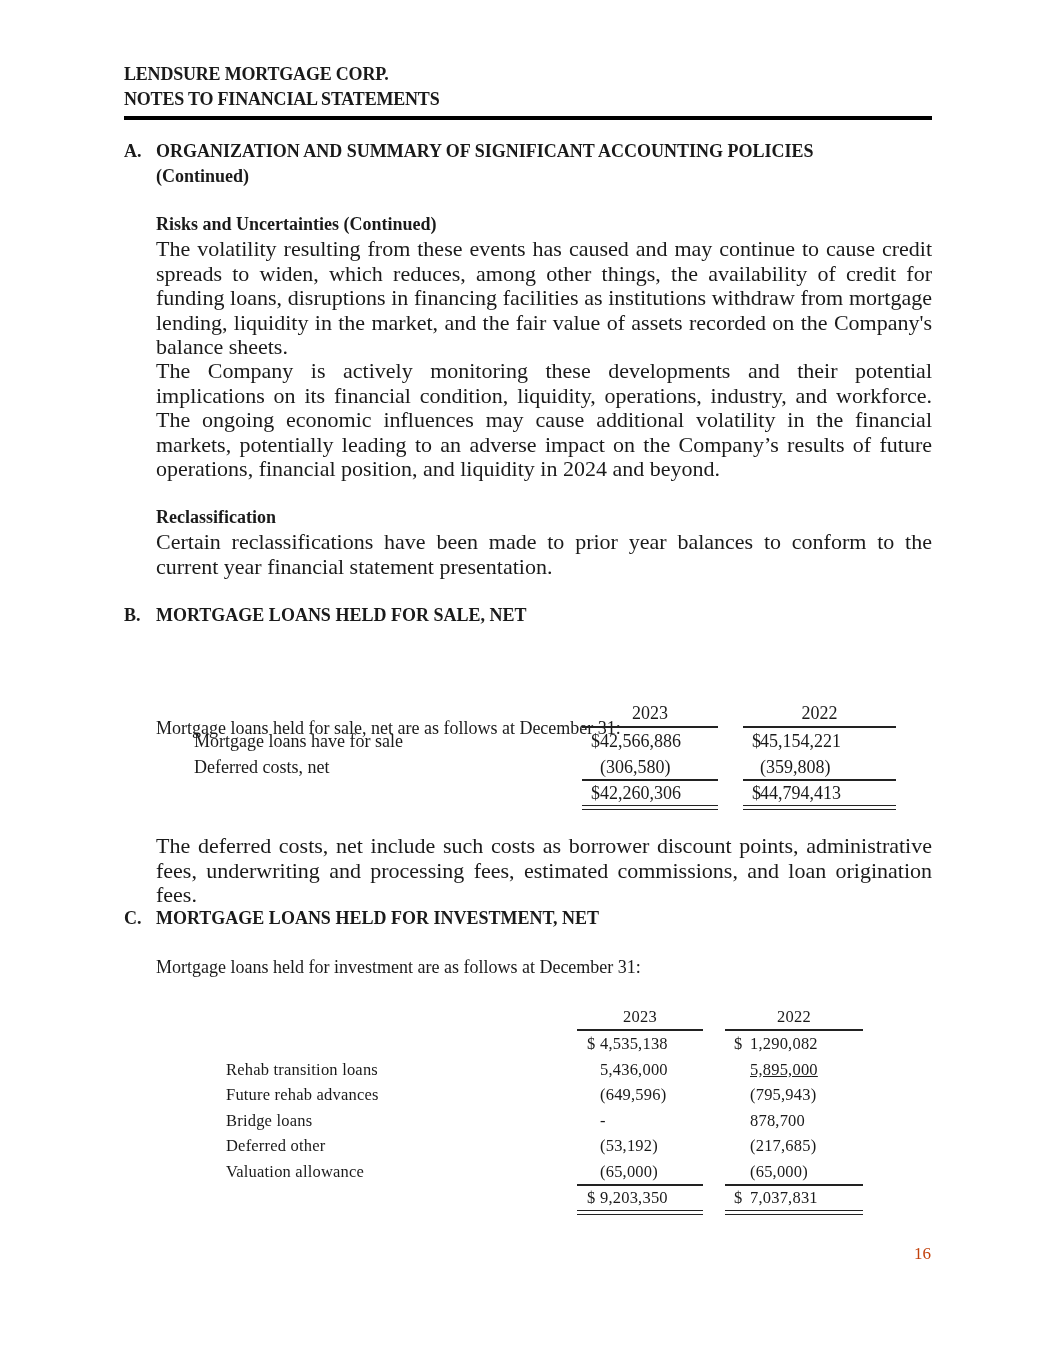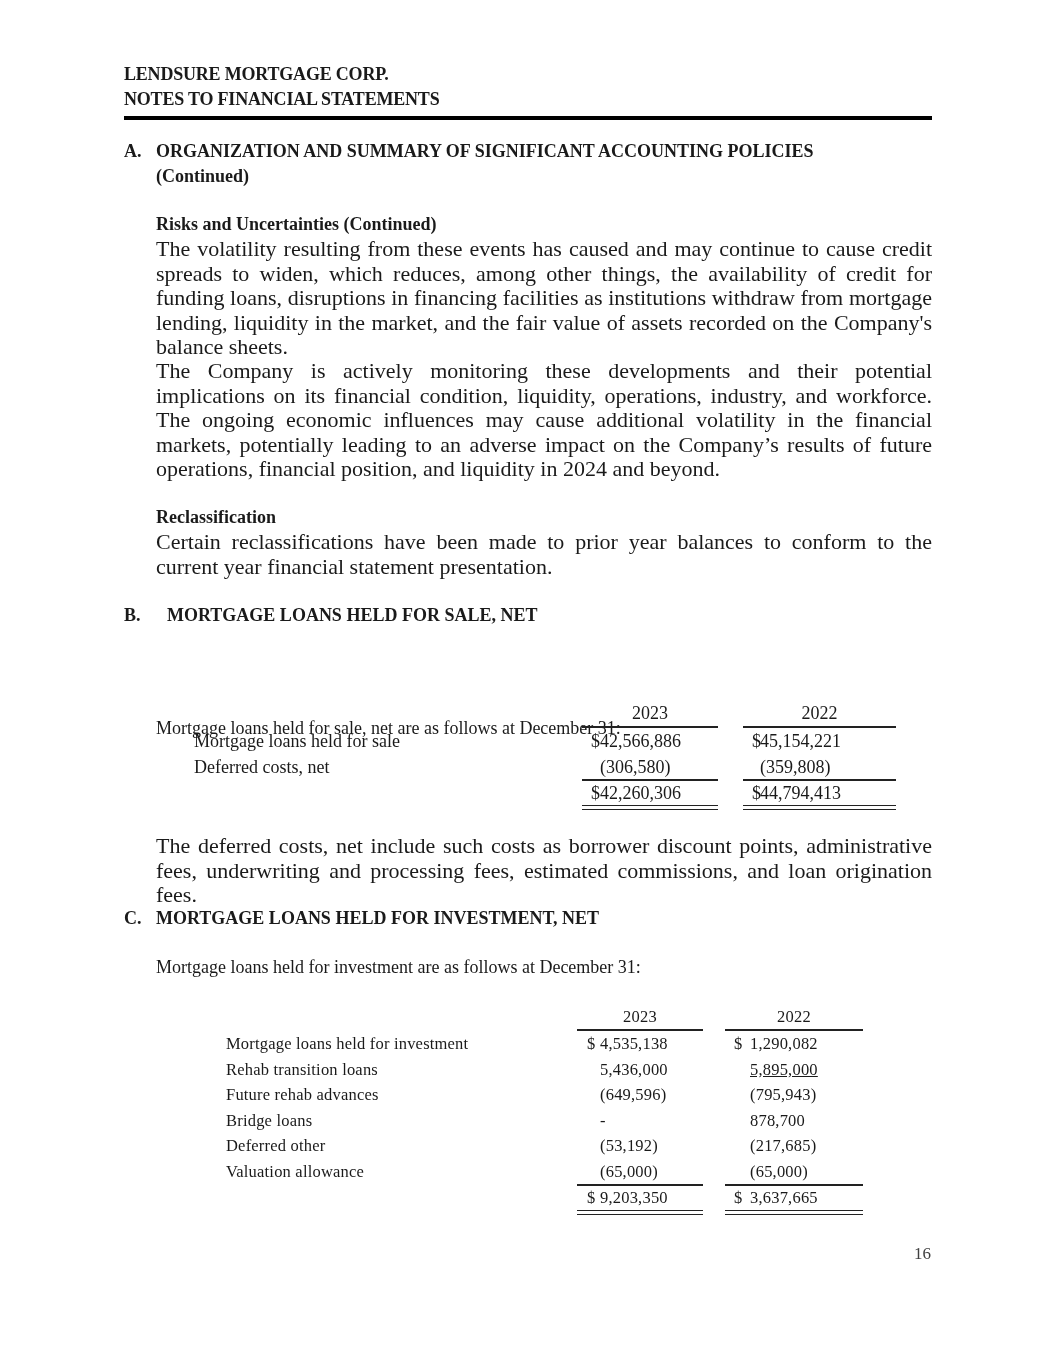--- a/index.html
+++ b/index.html
@@ -16,21 +16,21 @@
   .sub-head { font-weight: bold; font-size: 18px; }
   .para { position: absolute; left: 156px; width: 776px; text-align: justify; text-align-last: left; line-height: 24.6px; font-size: 22px; }
   .tbl { position: absolute; font-size: 18px; }
   .row { position: absolute; height: 24px; line-height: 24px; white-space: nowrap; }
   .lbl { position: absolute; }
   .cur { position: absolute; }
   .num { position: absolute; text-align: left; }
   .hdr { position: absolute; text-align: center; }
   .uline { position: absolute; height: 1.5px; background: #222; }
   .dline { position: absolute; height: 5px; border-top: 1.5px solid #222; border-bottom: 1.5px solid #222; box-sizing: border-box; }
-  .pageno { position: absolute; right: 124px; top: 1244px; font-size: 17px; color: #404040; }
+  .pageno { position: absolute; right: 124px; top: 1244px; font-size: 17px; color: #c2410c; }
   .tbl2 { font-size: 16.5px; letter-spacing: 0.2px; }
 </style>
 </head>
 <body>
 
 <div class="abs header-line" style="left:124px; top:64px;">LENDSURE MORTGAGE CORP.</div>
 <div class="abs header-line" style="left:124px; top:89px;">NOTES TO FINANCIAL STATEMENTS</div>
 <div class="rule"></div>
 
 <div class="abs sec-head" style="left:124px; top:141px;">A.</div>
@@ -38,31 +38,31 @@
 <div class="abs sec-head" style="left:156px; top:166px;">(Continued)</div>
 
 <div class="abs sub-head" style="left:156px; top:214px;">Risks and Uncertainties (Continued)</div>
 <div class="para" style="top:237px;">The volatility resulting from these events has caused and may continue to cause credit spreads to widen, which reduces, among other things, the availability of credit for funding loans, disruptions in financing facilities as institutions withdraw from mortgage lending, liquidity in the market, and the fair value of assets recorded on the Company's balance sheets.</div>
 <div class="para" style="top:359px;">The Company is actively monitoring these developments and their potential implications on its financial condition, liquidity, operations, industry, and workforce. The ongoing economic influences may cause additional volatility in the financial markets, potentially leading to an adverse impact on the Company’s results of future operations, financial position, and liquidity in 2024 and beyond.</div>
 
 <div class="abs sub-head" style="left:156px; top:507px;">Reclassification</div>
 <div class="para" style="top:530px;">Certain reclassifications have been made to prior year balances to conform to the current year financial statement presentation.</div>
 
 <div class="abs sec-head" style="left:124px; top:605px;">B.</div>
-<div class="abs sec-head" style="left:167px; top:605px;font-family:Liberation Serif, serif;">MORTGAGE LOANS HELD FOR SALE, NET</div>
+<div class="abs sec-head" style="left:156px; top:605px;font-family:Liberation Serif, serif;">MORTGAGE LOANS HELD FOR SALE, NET</div>
 <div class="abs" style="left:156px; top:677px;margin-top:41px;">Mortgage loans held for sale, net are as follows at December 31:</div>
 
 <div class="tbl">
   <div class="hdr" style="left:582px; width:136px; top:703px;">2023</div>
   <div class="hdr" style="left:743px; width:153px; top:703px;">2022</div>
   <div class="uline" style="left:582px; width:136px; top:726px;"></div>
   <div class="uline" style="left:743px; width:153px; top:726px;"></div>
 
   <div class="row" style="top:729px; left:0; width:1055px;">
-    <span class="lbl" style="left:194px;">Mortgage loans held for sale</span>
+    <span class="lbl" style="left:194px;">Mortgage loans have for sale</span>
     <span class="cur" style="left:591px;">$</span>
     <span class="num" style="left:600px; width:109px;">42,566,886</span>
     <span class="cur" style="left:752px;">$</span>
     <span class="num" style="left:760px; width:126px;">45,154,221</span>
   </div>
   <div class="row" style="top:755px; left:0; width:1055px;">
     <span class="lbl" style="left:194px;">Deferred costs, net</span>
     <span class="num" style="left:600px; width:116px;">(306,580)</span>
     <span class="num" style="left:760px; width:134px;">(359,808)</span>
   </div>
@@ -84,21 +84,20 @@
 <div class="abs sec-head" style="left:156px; top:908px;">MORTGAGE LOANS HELD FOR INVESTMENT, NET</div>
 <div class="abs" style="left:156px; top:957px;">Mortgage loans held for investment are as follows at December 31:</div>
 
 <div class="tbl tbl2">
   <div class="hdr" style="left:577px; width:126px; top:1007px;">2023</div>
   <div class="hdr" style="left:725px; width:138px; top:1007px;">2022</div>
   <div class="uline" style="left:577px; width:126px; top:1029px;"></div>
   <div class="uline" style="left:725px; width:138px; top:1029px;"></div>
 
   <div class="row" style="top:1032px; left:0; width:1055px;">
-    <span class="lbl" style="left:226px;">Mortgage loans held for investment</span>
     <span class="cur" style="left:587px;">$</span>
     <span class="num" style="left:600px; width:93px;">4,535,138</span>
     <span class="cur" style="left:734px;">$</span>
     <span class="num" style="left:750px; width:104px;">1,290,082</span>
   </div>
   <div class="row" style="top:1058px; left:0; width:1055px;">
     <span class="lbl" style="left:226px;">Rehab transition loans</span>
     <span class="num" style="left:600px; width:93px;">5,436,000</span>
     <span class="num" style="left:750px; width:104px;text-decoration:underline;">5,895,000</span>
   </div>
@@ -121,19 +120,19 @@
     <span class="lbl" style="left:226px;">Valuation allowance</span>
     <span class="num" style="left:600px; width:99px;">(65,000)</span>
     <span class="num" style="left:750px; width:110px;">(65,000)</span>
   </div>
   <div class="uline" style="left:577px; width:126px; top:1184px;"></div>
   <div class="uline" style="left:725px; width:138px; top:1184px;"></div>
   <div class="row" style="top:1186px; left:0; width:1055px;">
     <span class="cur" style="left:587px;">$</span>
     <span class="num" style="left:600px; width:93px;">9,203,350</span>
     <span class="cur" style="left:734px;">$</span>
-    <span class="num" style="left:750px; width:104px;">3,637,665</span>
+    <span class="num" style="left:750px; width:104px;">7,037,831</span>
   </div>
   <div class="dline" style="left:577px; width:126px; top:1210px;"></div>
   <div class="dline" style="left:725px; width:138px; top:1210px;"></div>
 </div>
 
 <div class="pageno">16</div>
 
 </body></html>

